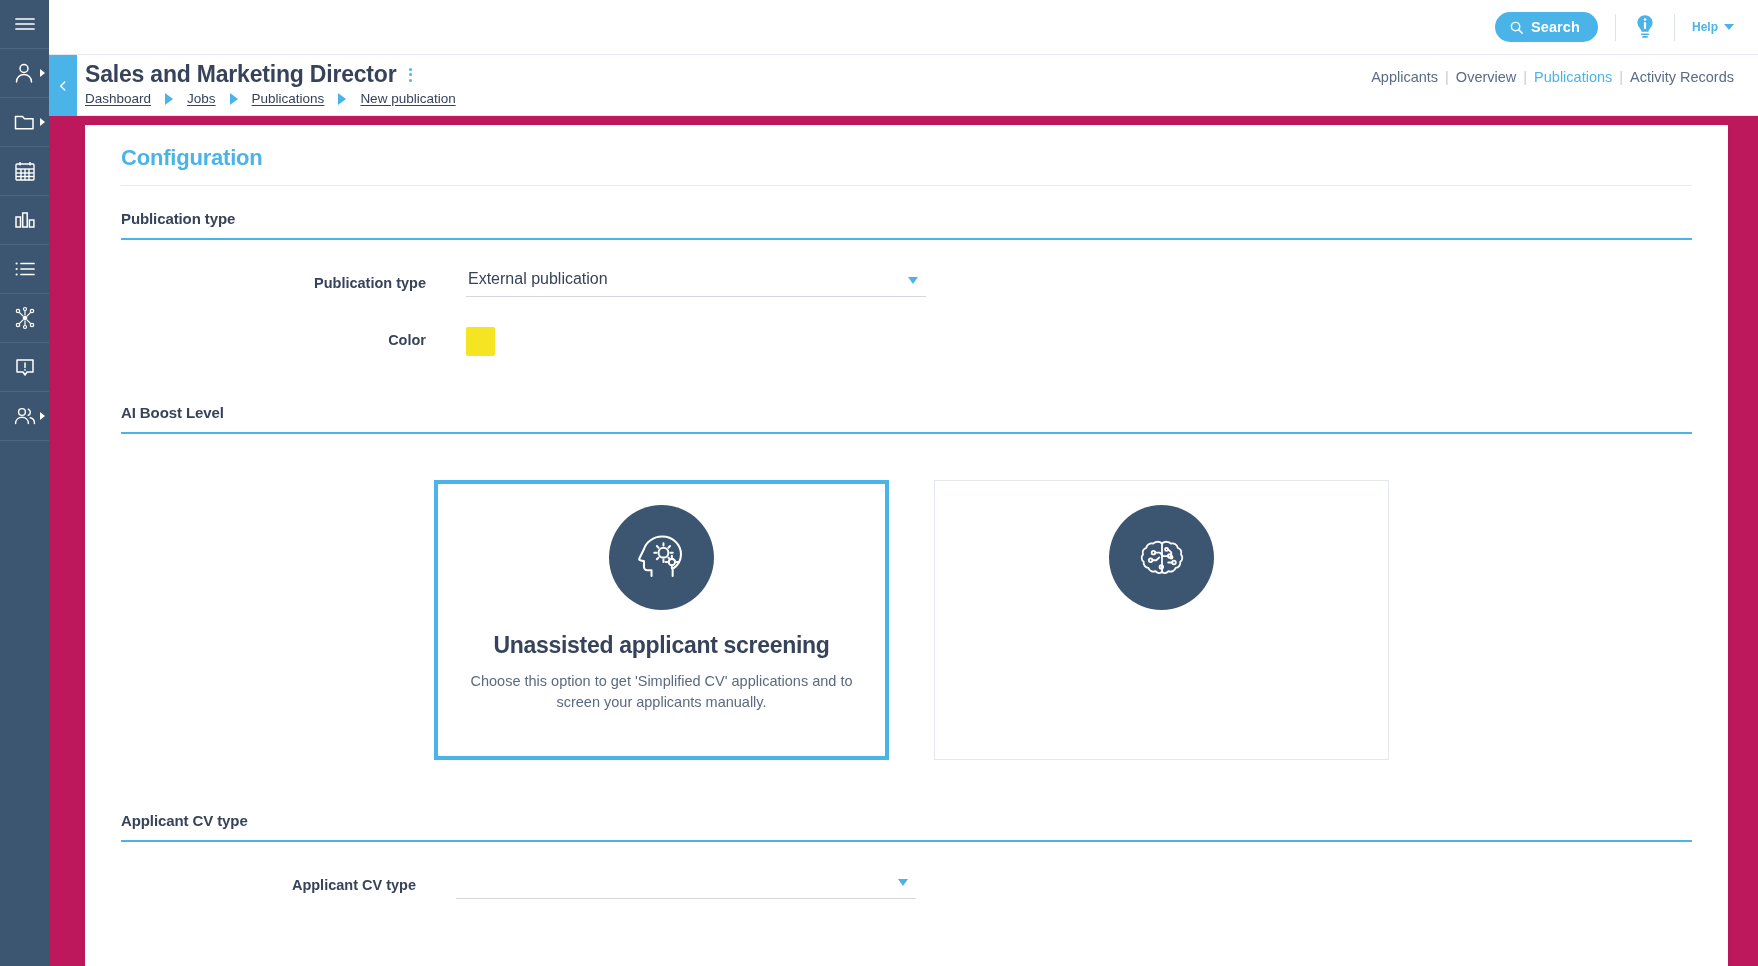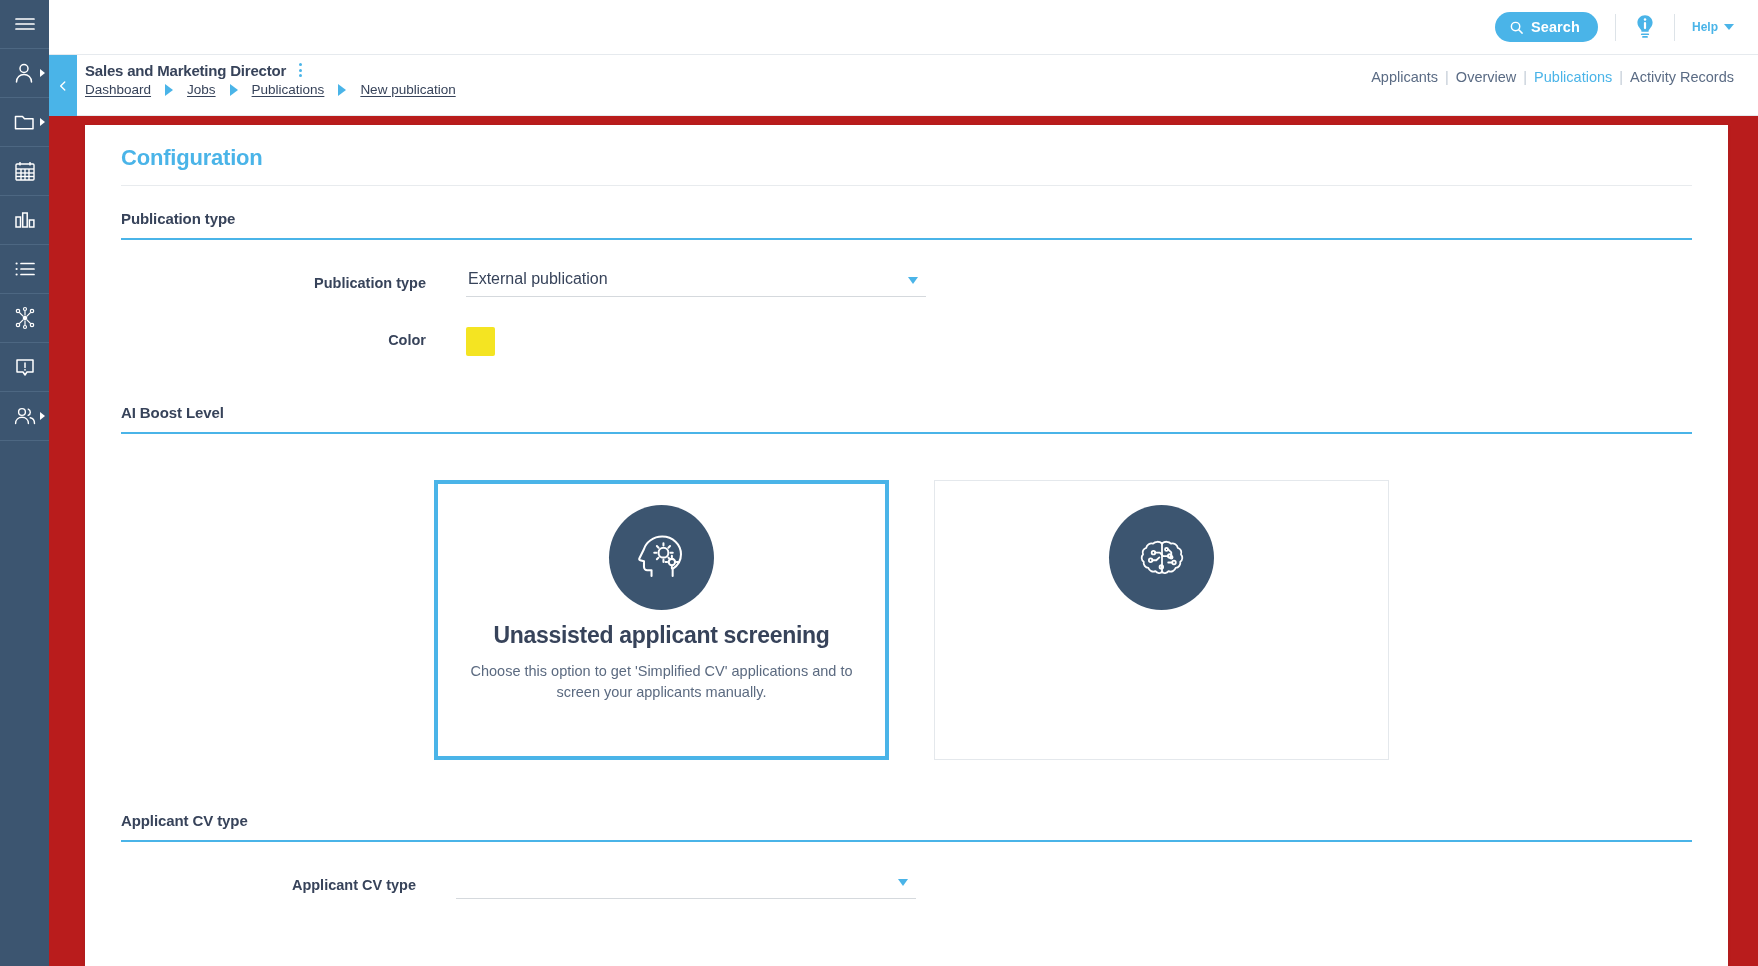--- a/index.html
+++ b/index.html
@@ -47,21 +47,21 @@
     cursor: pointer;
     z-index: 6;
   }
   .collapse-handle svg { width: 14px; height: 18px; display:block; }
 
   
   .main {
     flex: 1 1 auto;
     height: 966px;
     display: flex; flex-direction: column;
-    background: #b91c1c;
+    background: #be185d;
     min-width: 0;
   }
 
   
   .topbar {
     height: 55px;
     background: #ffffff;
     border-bottom: 1px solid #e6eaee;
     display: flex; align-items: center; justify-content: flex-end;
     padding-right: 24px;
@@ -97,21 +97,21 @@
     border-bottom: 1px solid #e6eaee;
     height: 61px;
     padding: 0 24px 0 36px;
     display: flex; align-items: flex-start; justify-content: space-between;
     flex: 0 0 61px;
     position: relative;
   }
   .ph-left { padding-top: 6px; }
   .ph-title-row { display: flex; align-items: center; gap: 10px; }
   .ph-title {
-    font-size: 15px; font-weight: 700; color: #37435a;
+    font-size: 23px; font-weight: 700; color: #37435a;
     letter-spacing: -0.2px;
   }
   .kebab {
     display: flex; flex-direction: column; gap: 2.5px;
     cursor: pointer; padding: 2px 3px;
   }
   .kebab i { width: 3px; height: 3px; border-radius: 50%; background: #4ab4e8; display:block; }
   .crumbs { display: flex; align-items: center; gap: 13px; margin-top: 3px; }
   .crumb {
     font-size: 13.5px; color: #37435a; text-decoration: underline;
@@ -217,21 +217,21 @@
   }
   .boost-icon-circle {
     width: 105px; height: 105px; border-radius: 50%;
     background: #3c5570;
     display: flex; align-items: center; justify-content: center;
     flex: 0 0 105px;
   }
   .boost-icon-circle svg { display: block; }
   .boost-title {
     font-size: 23px; font-weight: 700; color: #37435a;
-    margin-top: 12px; text-align: left;
+    margin-top: 22px; text-align: left;
     letter-spacing: -0.3px;
   }
   .boost-desc {
     font-size: 14.5px; color: #5b6a80;
     margin-top: 12px; text-align: center; line-height: 21px;
     max-width: 400px;
   }
 </style>
 </head>
 <body>

